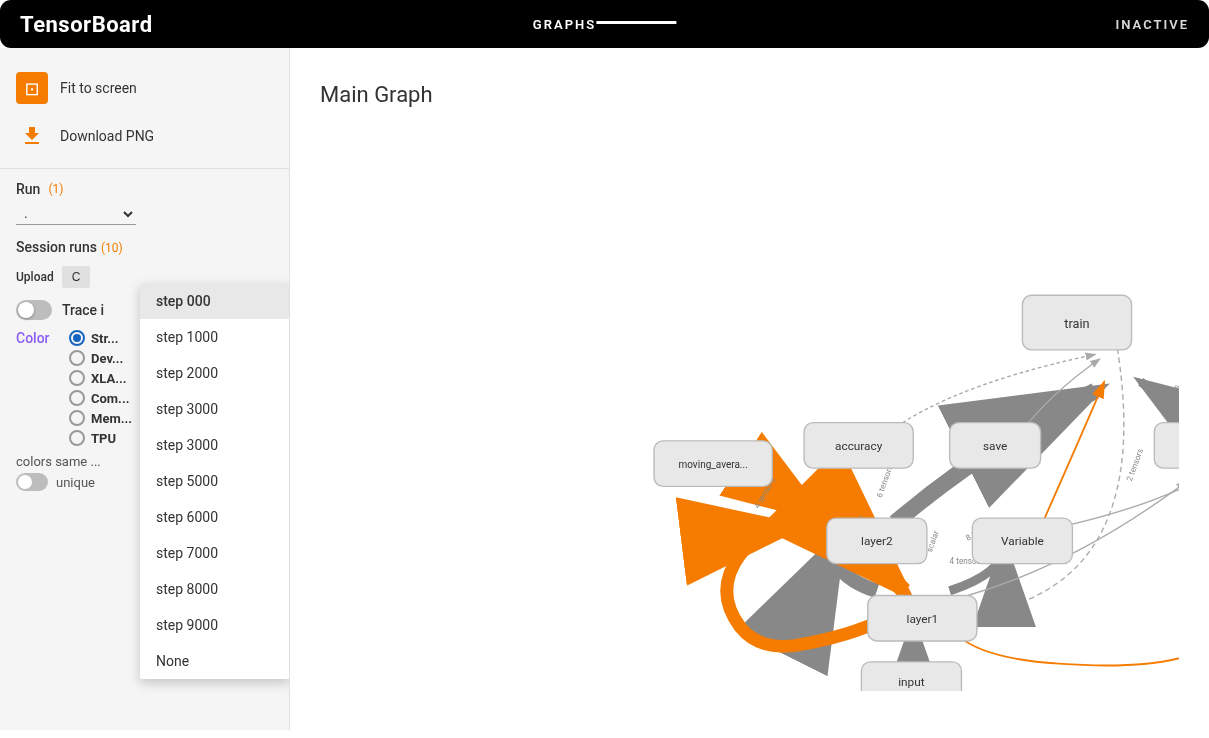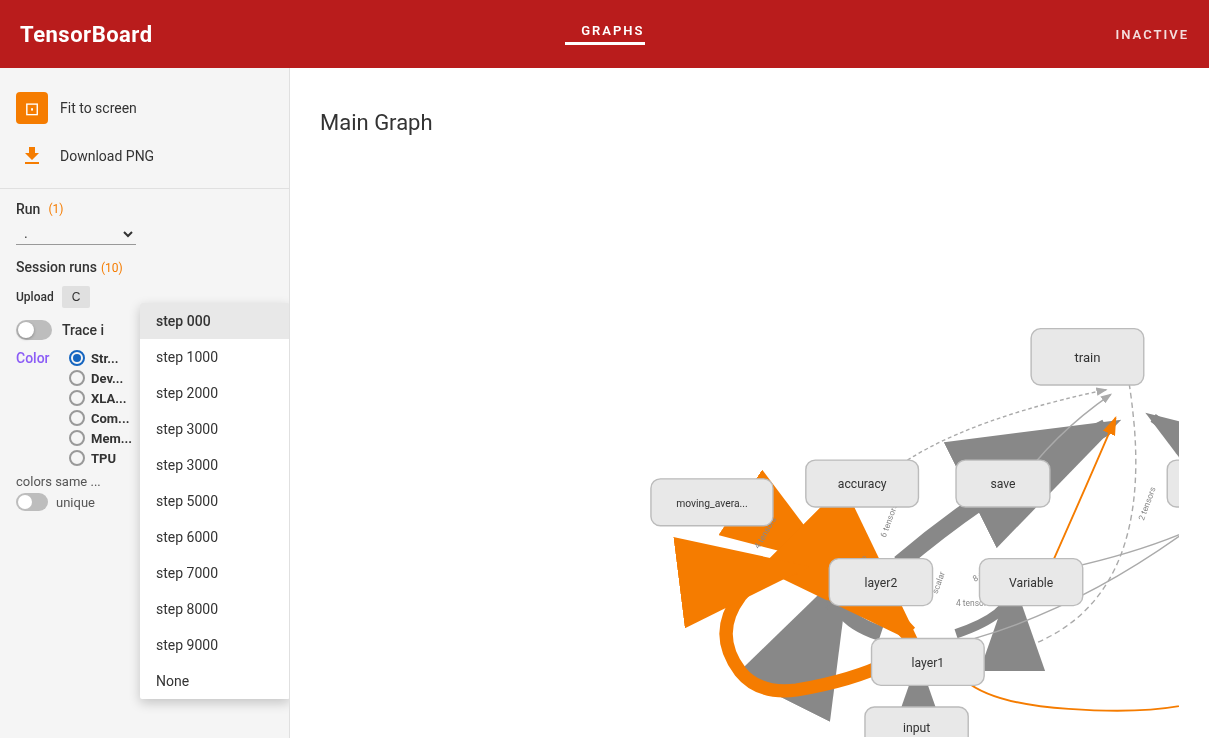--- a/index.html
+++ b/index.html
@@ -1,40 +1,41 @@
 <!DOCTYPE html>
 <html><head>
   <meta charset="utf-8">
   <style>
     * { box-sizing: border-box; margin: 0; padding: 0; }
     body { font-family: 'Roboto', Arial, sans-serif; background: #fff; overflow: hidden; }
 
     
     #header {
-      background: #b91c1c;
-      height: 68px;
+      background: #000000;
+      height: 48px;
       display: flex;
       align-items: center;
       justify-content: space-between;
       padding: 0 20px;
       position: relative;
+      border-radius: 11px;
     }
     #header-title {
       color: white;
       font-size: 22px;
       font-weight: bold;
       letter-spacing: 0.5px;
     }
     #header-center {
       position: absolute;
       left: 50%;
       transform: translateX(-50%);
       display: flex;
-      flex-direction: column;
-      align-items: flex-end;
+      flex-direction: row;
+      align-items: flex-start;
     }
 
     
     #layout {
       display: flex;
       height: calc(738px - 56px);
     }
 
     
     #sidebar {
@@ -220,25 +221,24 @@
       padding: 10px 16px;
       font-size: 14px;
       color: #333;
       cursor: pointer;
     }
     .dropdown-item.active { background: #e8e8e8; font-weight: 500; }
 
     
     #main {
       flex: 1;
-      padding: 8px 30px;
+      padding: 34px 30px;
       overflow: hidden;
       position: relative;
       background: white;
-      margin-top: 34px;
     }
     #main-title {
       font-size: 22px;
       color: #333;
       font-weight: 400;
       margin-bottom: 20px;
     }
 
     
     #graph-container {

